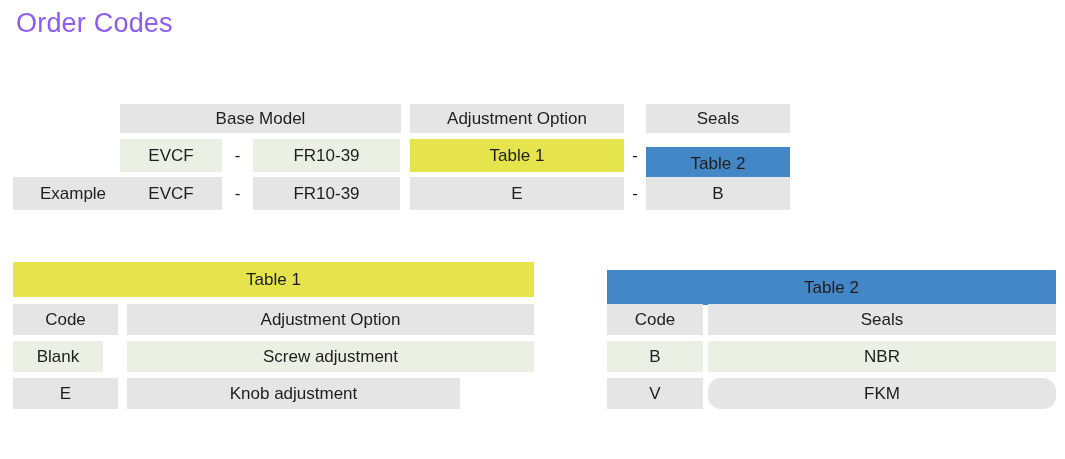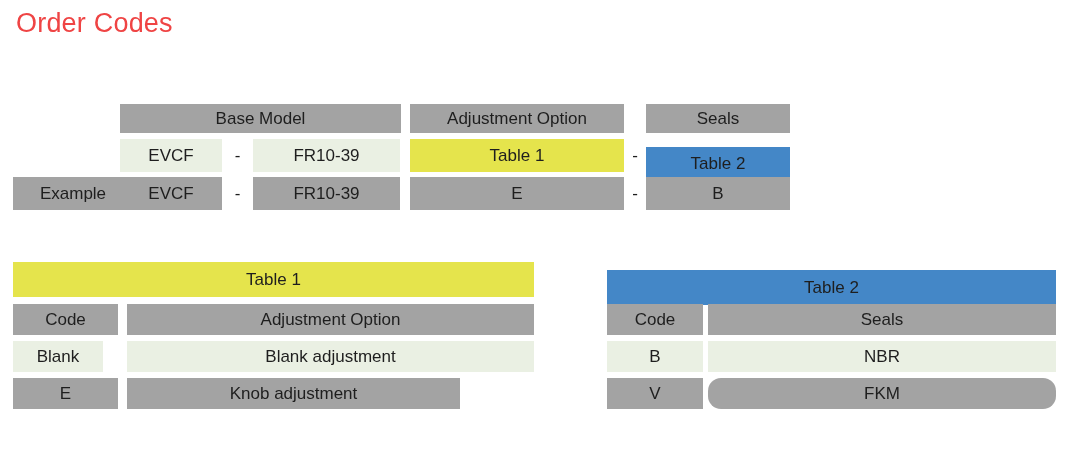--- a/index.html
+++ b/index.html
@@ -15,32 +15,32 @@
     color: #1e1e1e;
     overflow: hidden;
   }
   .page-title {
     position: absolute;
     left: 16px;
     top: 8px;
     font-size: 27px;
     font-weight: 500;
     letter-spacing: 0.2px;
-    color: #ef4444;
+    color: #8b5cf6;
   }
   .cell {
     position: absolute;
     display: flex;
     align-items: center;
     justify-content: center;
     font-size: 17px;
     line-height: 1;
     white-space: nowrap;
   }
-  .sage   { background: #a3a3a3; }
+  .sage   { background: #e5e5e5; }
   .light  { background: #eaf0e3; }
   .yellow { background: #e5e44c; }
   .blue   { background: #4487c7; margin-top: 8px; }
   .dash   { background: transparent; }
   .title-cell { font-size: 17px; }
 </style>
 </head>
 <body>
 
 <div class="page-title">Order Codes</div>
@@ -63,21 +63,21 @@
 <div class="cell sage" style="left:410px; top:177px; width:214px; height:33px;">E</div>
 <div class="cell dash" style="left:624px; top:177px; width:22px; height:33px;">-</div>
 <div class="cell sage" style="left:646px; top:177px; width:144px; height:33px;">B</div>
 
 <div class="cell yellow title-cell" style="left:13px; top:262px; width:521px; height:35px;">Table 1</div>
 
 <div class="cell sage" style="left:13px; top:304px; width:105px; height:31px;">Code</div>
 <div class="cell sage" style="left:127px; top:304px; width:407px; height:31px;">Adjustment Option</div>
 
 <div class="cell light" style="left:13px; top:341px; width:90px; height:31px;">Blank</div>
-<div class="cell light" style="left:127px; top:341px; width:407px; height:31px;">Blank adjustment</div>
+<div class="cell light" style="left:127px; top:341px; width:407px; height:31px;">Screw adjustment</div>
 
 <div class="cell sage" style="left:13px; top:378px; width:105px; height:31px;">E</div>
 <div class="cell sage" style="left:127px; top:378px; width:333px; height:31px;">Knob adjustment</div>
 
 <div class="cell blue title-cell" style="left:607px; top:262px; width:449px; height:35px;">Table 2</div>
 
 <div class="cell sage" style="left:607px; top:304px; width:96px; height:31px;">Code</div>
 <div class="cell sage" style="left:708px; top:304px; width:348px; height:31px;">Seals</div>
 
 <div class="cell light" style="left:607px; top:341px; width:96px; height:31px;">B</div>

